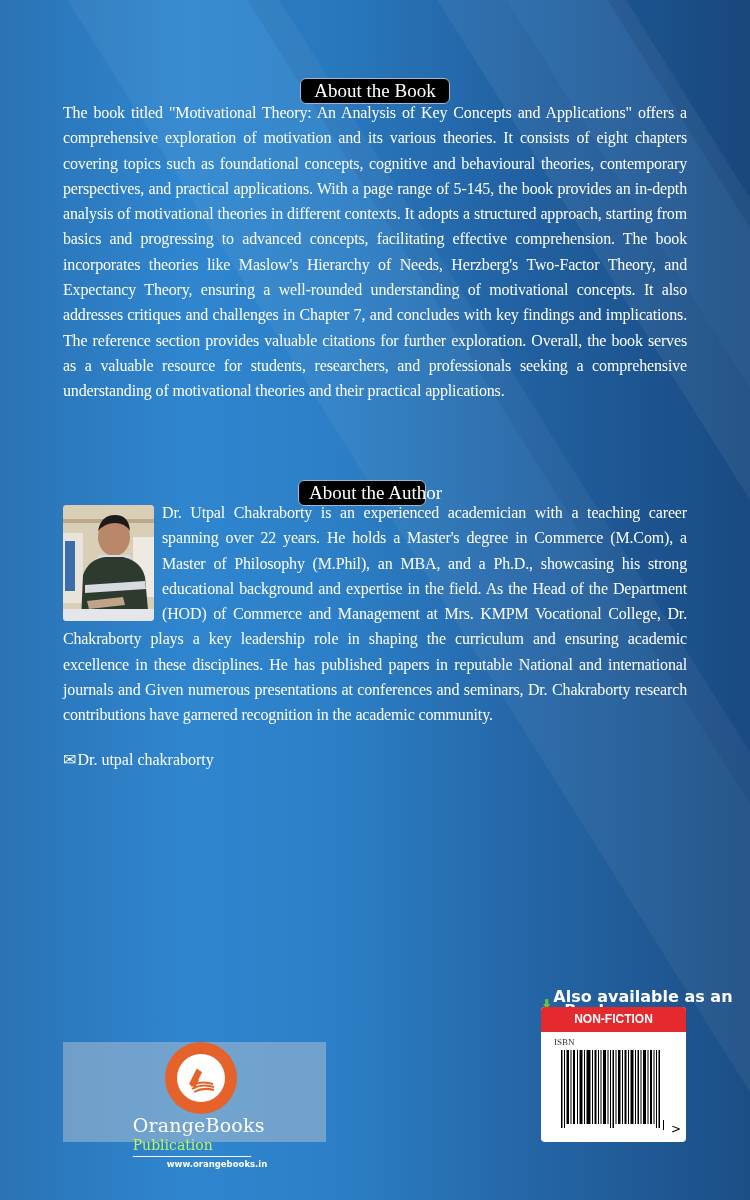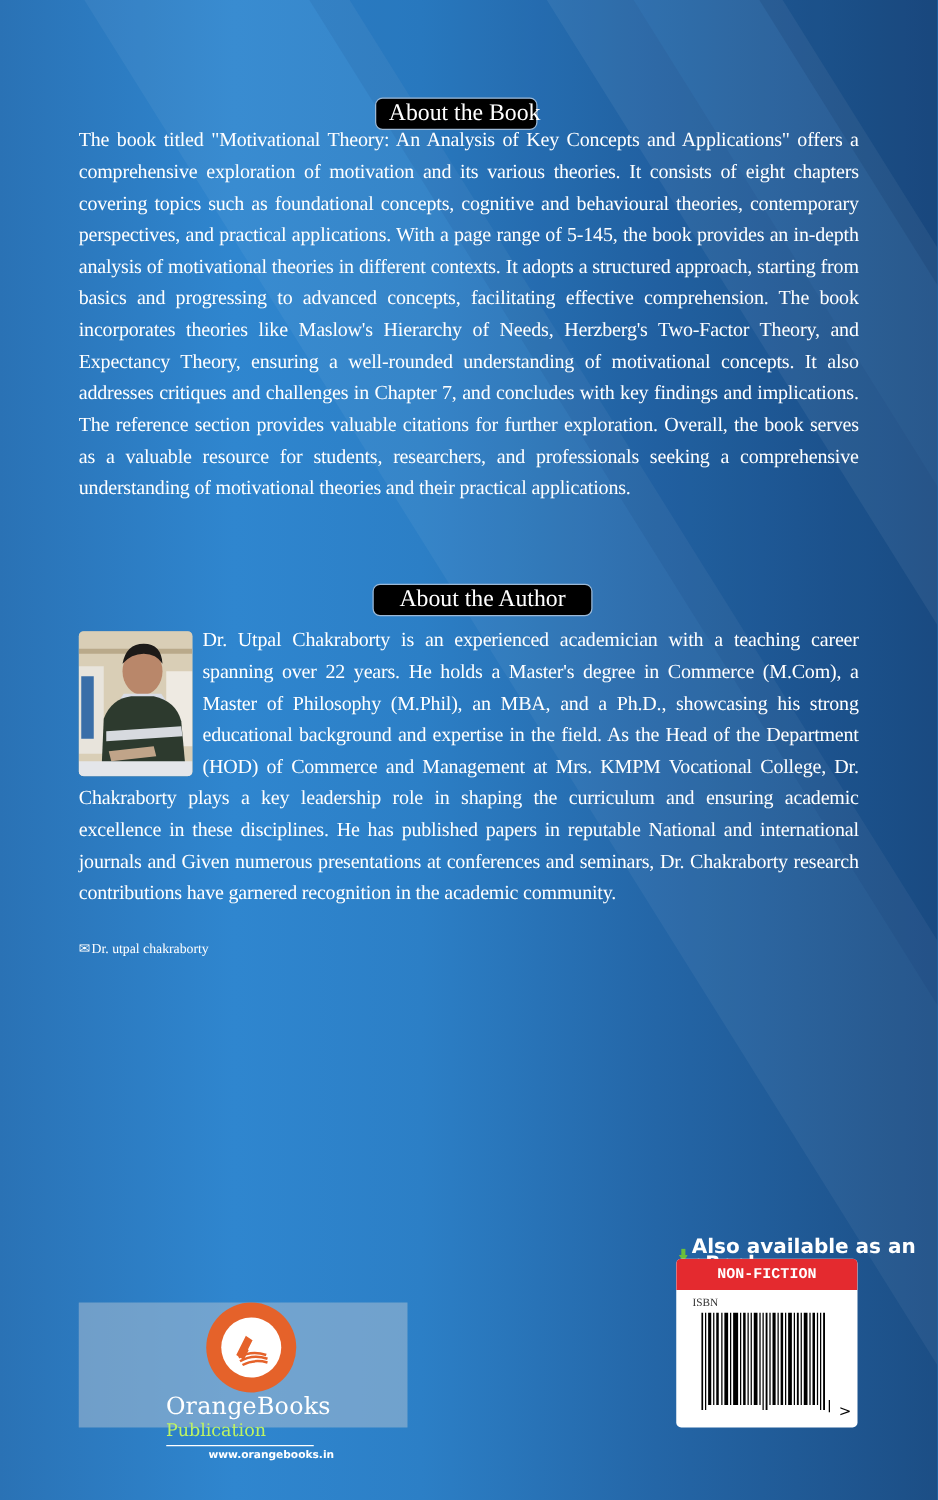--- a/index.html
+++ b/index.html
@@ -37,22 +37,22 @@
       background: #000000;
       border: 1.5px solid #9bb8d6;
       border-radius: 6px;
       color: #ffffff;
       font-size: 19px;
       line-height: 24px;
       padding: 0 10px;
       text-align: center;
       white-space: nowrap;
     }
-    #about-book-heading { left: 300px; top: 78px; width: 130px; }
-    #about-author-heading { left: 298px; top: 467px; width: 176px; }
+    #about-book-heading { left: 300px; top: 78px; width: 150px; }
+    #about-author-heading { left: 298px; top: 480px; width: 128px; }
 
     .para {
       position: absolute;
       font-size: 16px;
       line-height: 25.3px;
       text-align: justify;
       text-align-last: left;
       color: #ffffff;
       letter-spacing: -0.15px;
     }
@@ -70,21 +70,21 @@
     }
     .author-bio {
       font-size: 16px;
       line-height: 25.3px;
       text-align: justify;
       text-align-last: left;
       letter-spacing: -0.15px;
     }
 
     .reach { position: absolute; left: 63px; top: 722px; font-size: 17px; line-height: 25px; }
-    .email-line { position: absolute; left: 63px; top: 747px; font-size: 11px; line-height: 25px; }
+    .email-line { position: absolute; left: 63px; top: 747px; font-size: 16px; line-height: 25px; }
     .email-icon { display: inline-block; margin-right: 1px; }
 
     .publisher {
       position: absolute;
       left: 63px; top: 1042px;
       width: 263px; height: 100px;
       background: rgba(170,190,210,0.55);
       display: flex; align-items: center; flex-direction: column;
     }
     .pub-logo {
@@ -115,21 +115,21 @@
     .barcode-card {
       position: absolute; left: 541px; top: 1007px;
       width: 145px; height: 135px;
       background: #ffffff;
       border-radius: 4px;
       overflow: hidden;
     }
     .genre-banner {
       background: #e42a2f;
       color: #ffffff;
-      font-family: Liberation Mono, monospace; font-weight: bold;
+      font-family: Liberation Sans, sans-serif; font-weight: bold;
       font-size: 12px; line-height: 25px;
       text-align: center;
     }
     .isbn-label {
       position: absolute; left: 13px; top: 30px;
       font-family: Liberation Serif, serif;
       font-size: 9px; color: #333;
     }
     .barcode { position: absolute; left: 20px; top: 43px; width: 106px; height: 80px; }
     .barcode-arrow {

